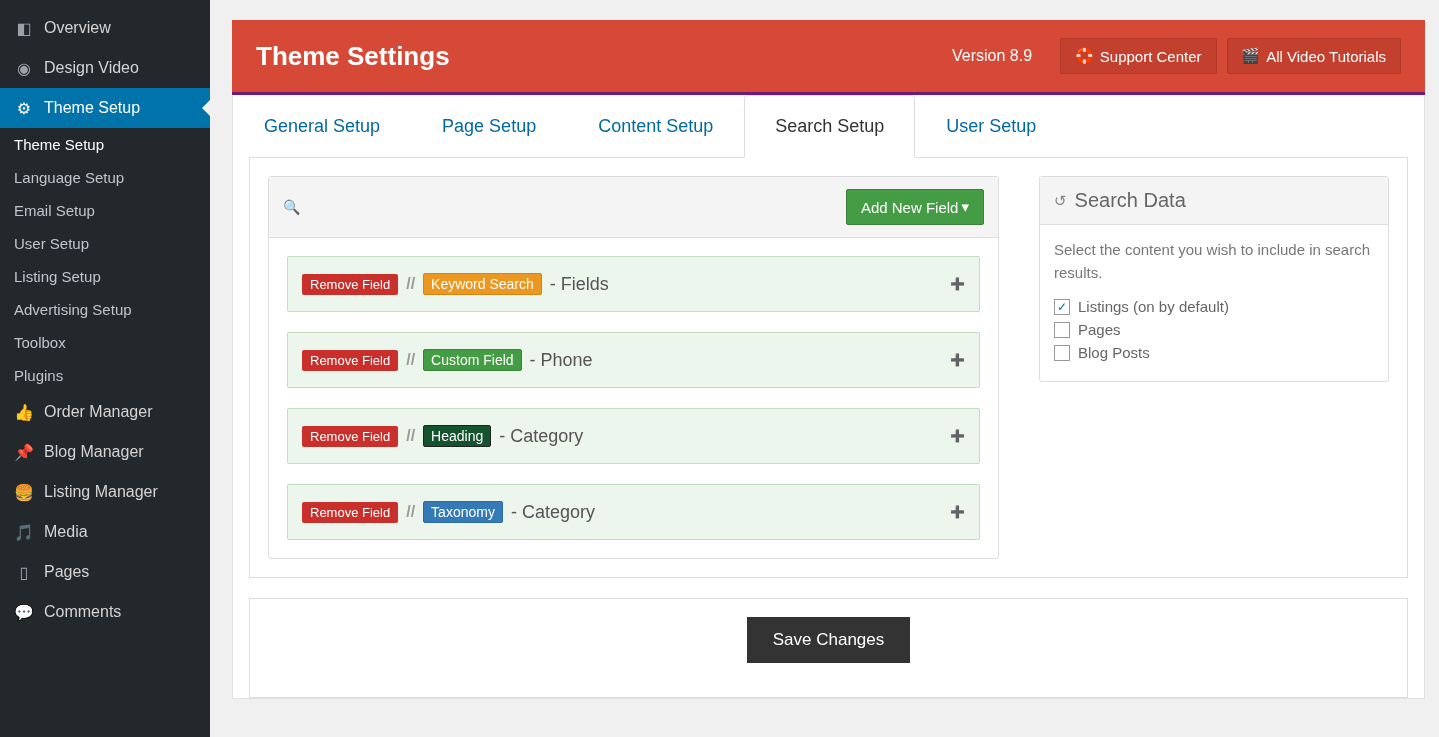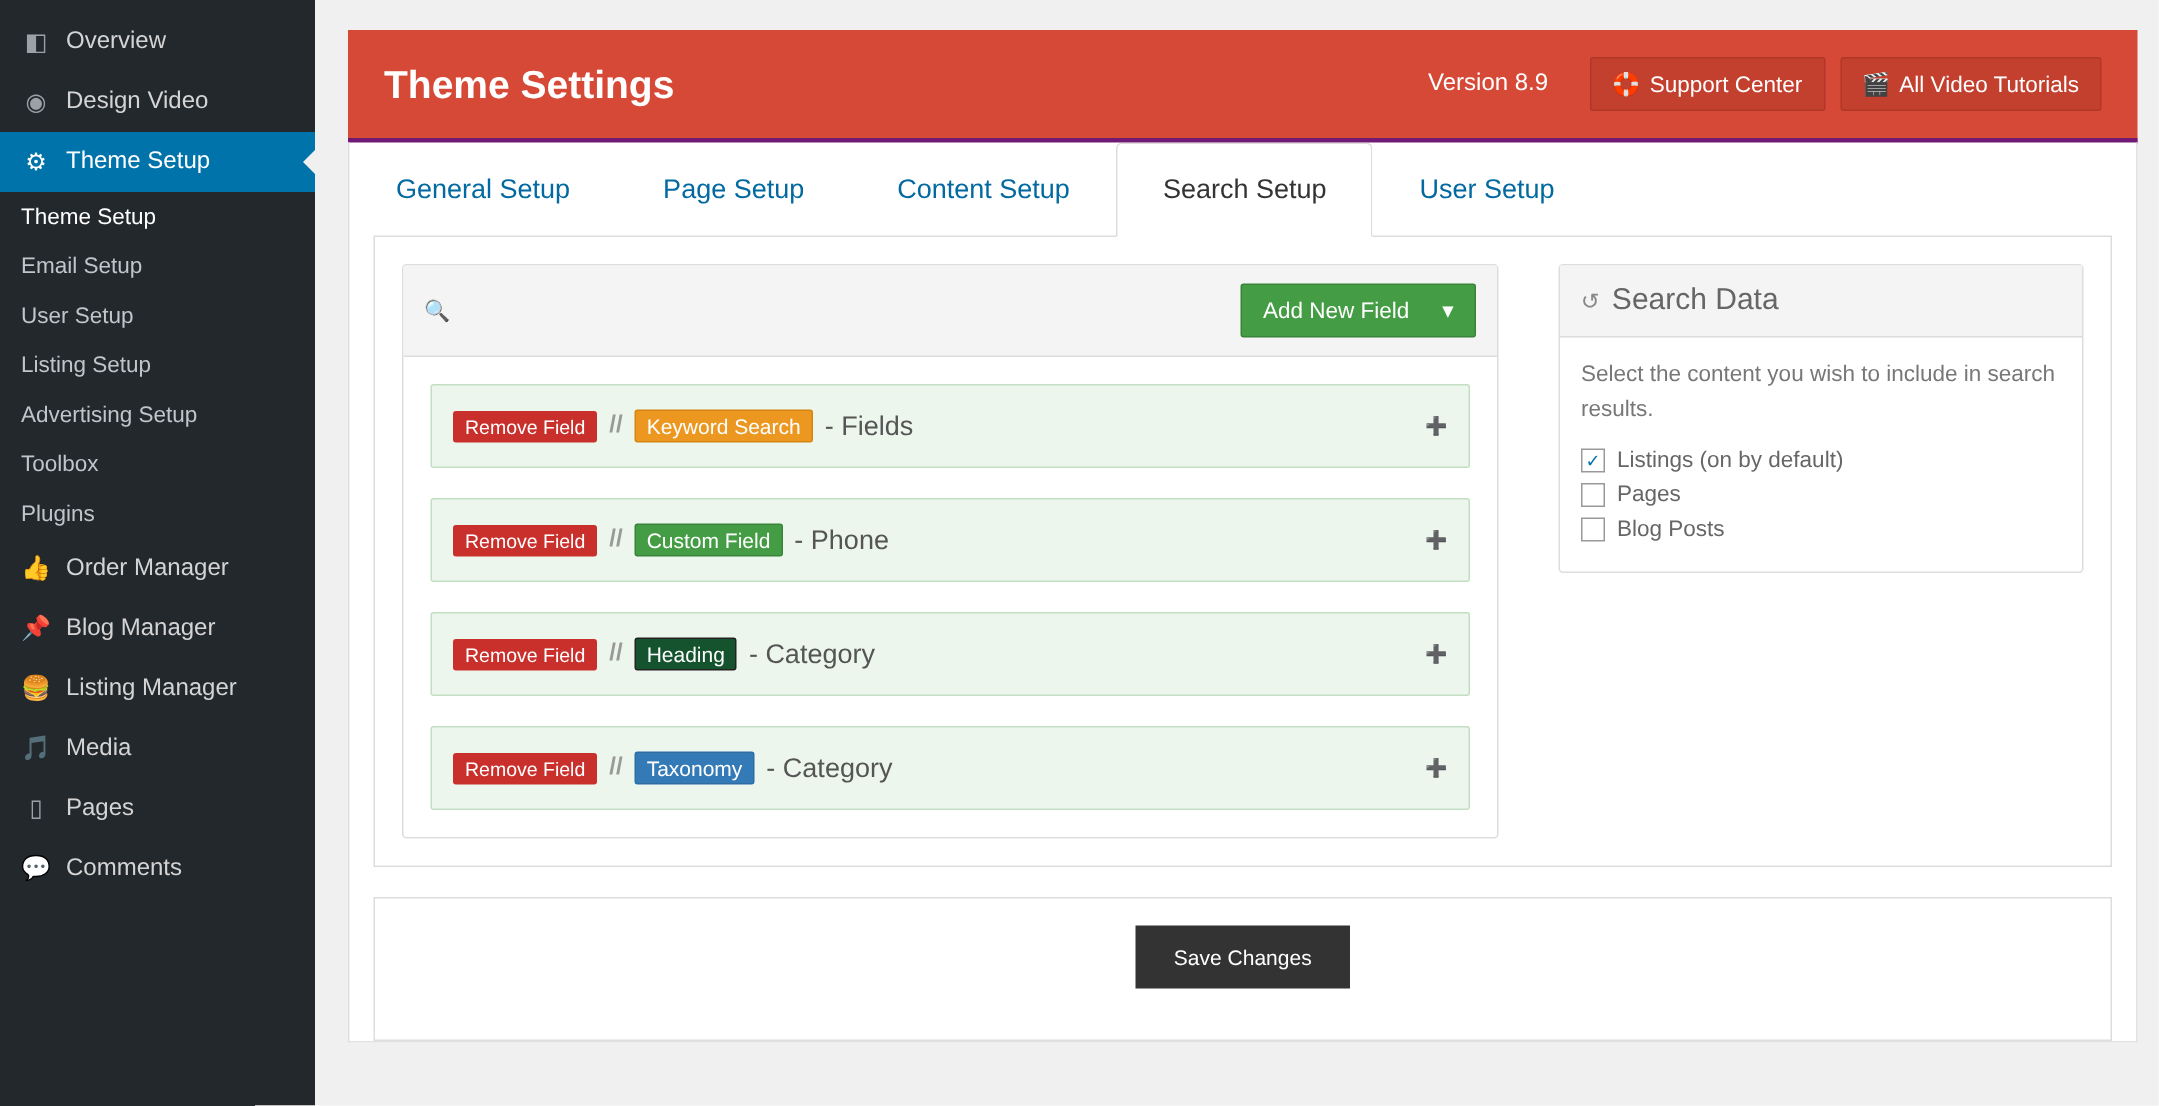--- a/index.html
+++ b/index.html
@@ -26,38 +26,38 @@
 .tabs{display:flex;padding:0;margin-top:-1px}
 .tab{padding:20px 30px;font-size:18px;color:#0369a1;cursor:pointer;border:1px solid transparent;border-bottom:none;margin-bottom:-1px}
 .tab.active{border:1px solid #ddd;border-bottom:1px solid #fff;background:#fff;color:#333;border-radius:4px 4px 0 0}
 .tab-content-wrap{border:1px solid #ddd;margin:0 16px 20px 16px;padding:18px;display:flex;gap:40px;border-radius:0 0 0 0}
 .left-panel{flex:1}
 .right-panel{width:350px}
 .panel{border:1px solid #ddd;border-radius:3px}
 .panel-header{background:#f4f4f4;border-bottom:1px solid #ddd;padding:12px 14px;display:flex;align-items:center;justify-content:space-between;font-size:20px;color:#666}
 .panel-header-left{display:flex;align-items:center;gap:8px}
 .panel-body{padding:18px}
-.add-btn{background:#449d44;color:#fff;border:1px solid #398439;padding:8px 14px;font-size:15px;cursor:pointer;border-radius:2px;display:flex;align-items:center;gap:22px}
+.add-btn{background:#449d44;color:#fff;border:1px solid #398439;padding:8px 14px;font-size:15px;cursor:pointer;border-radius:2px;display:flex;align-items:center;gap:3px}
 .field-row{border:1px solid #c3dfc3;background:#ecf6ec;padding:16px 14px;margin-bottom:20px;border-radius:2px;display:flex;align-items:center;position:relative}
 .field-row:last-child{margin-bottom:0}
 .remove-btn{background:#c9302c;color:#fff;border:none;padding:3px 8px;font-size:13px;cursor:pointer;border-radius:2px}
 .sep{color:#999;margin:0 8px;font-size:16px;font-weight:600}
 .tag{color:#fff;padding:2px 7px;font-size:14px;border-radius:2px;font-weight:500}
 .tag.orange{background:#ec971f;border:1px solid #d58512}
 .tag.green{background:#449d44;border:1px solid #398439}
 .tag.dark{background:#14532d;border:1px solid #222}
 .tag.blue{background:#337ab7;border:1px solid #2e6da4}
 .field-label{color:#555;font-size:18px;margin-left:8px}
 .expand-icon{position:absolute;right:14px;color:#888;font-size:12px}
 .right-panel .panel-body{padding:14px;font-size:15px;color:#777}
 .right-desc{margin-bottom:14px;line-height:1.5}
 .chk-row{display:flex;align-items:center;gap:8px;margin-bottom:6px;color:#666}
 .chk{width:16px;height:16px;border:1px solid #999;display:inline-flex;align-items:center;justify-content:center;font-size:12px;color:#0073aa}
 .save-area{text-align:center;padding:18px 0 34px 0;margin:0 16px;border:1px solid #ddd;border-top:1px solid #ddd}
-.save-btn{background:#333;color:#fff;border:none;padding:13px 26px;font-size:14px;cursor:pointer}
+.save-btn{background:#333;color:#fff;border:none;padding:13px 26px;font-size:17px;cursor:pointer}
 .icon-sm{font-size:14px;color:#888}
 .reload-ic{font-size:15px;transform:scaleX(-1)}
 </style>
 </head>
 <body>
 
 <div class="app">
   <div class="sidebar">
     <div class="sidebar-item">
       <span class="sidebar-icon">◧</span>
@@ -66,20 +66,21 @@
     <div class="sidebar-item">
       <span class="sidebar-icon">◉</span>
       <span>Design Video</span>
     </div>
     <div class="sidebar-item active">
       <span class="sidebar-icon">⚙</span>
       <span>Theme Setup</span>
       <span class="arrow-right"></span>
     </div>
     <div class="sub-item current">Theme Setup</div>
+    <div class="sub-item">Language Setup</div>
     <div class="sub-item">Email Setup</div>
     <div class="sub-item">User Setup</div>
     <div class="sub-item">Listing Setup</div>
     <div class="sub-item">Advertising Setup</div>
     <div class="sub-item">Toolbox</div>
     <div class="sub-item">Plugins</div>
 
     <div class="sidebar-item">
       <span class="sidebar-icon">👍</span>
       <span>Order Manager</span>

